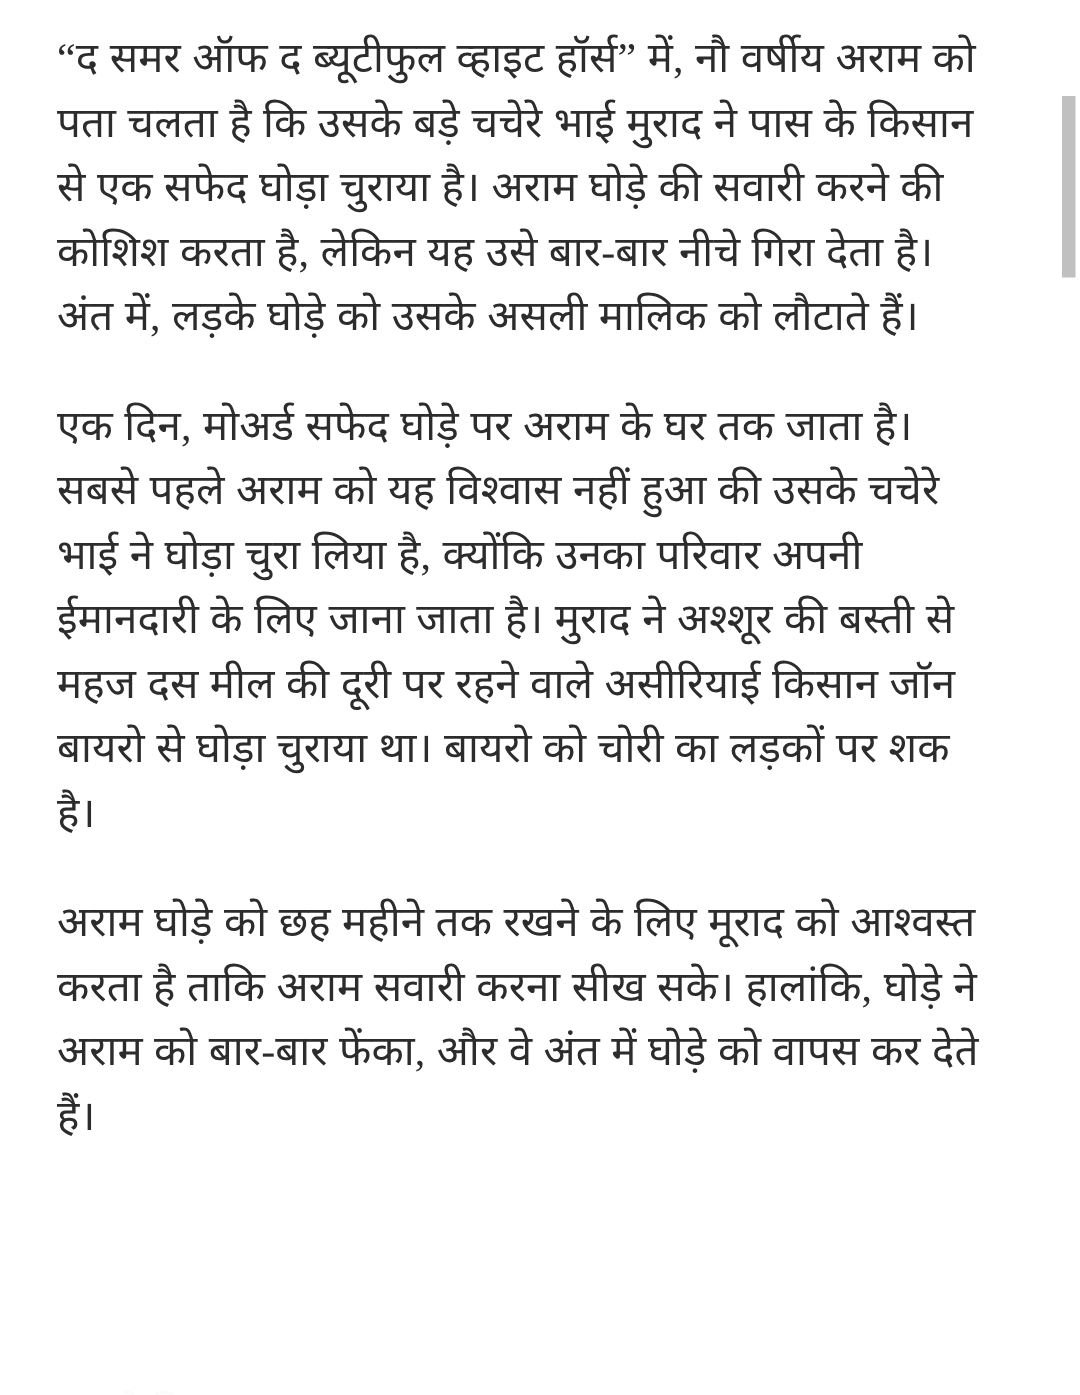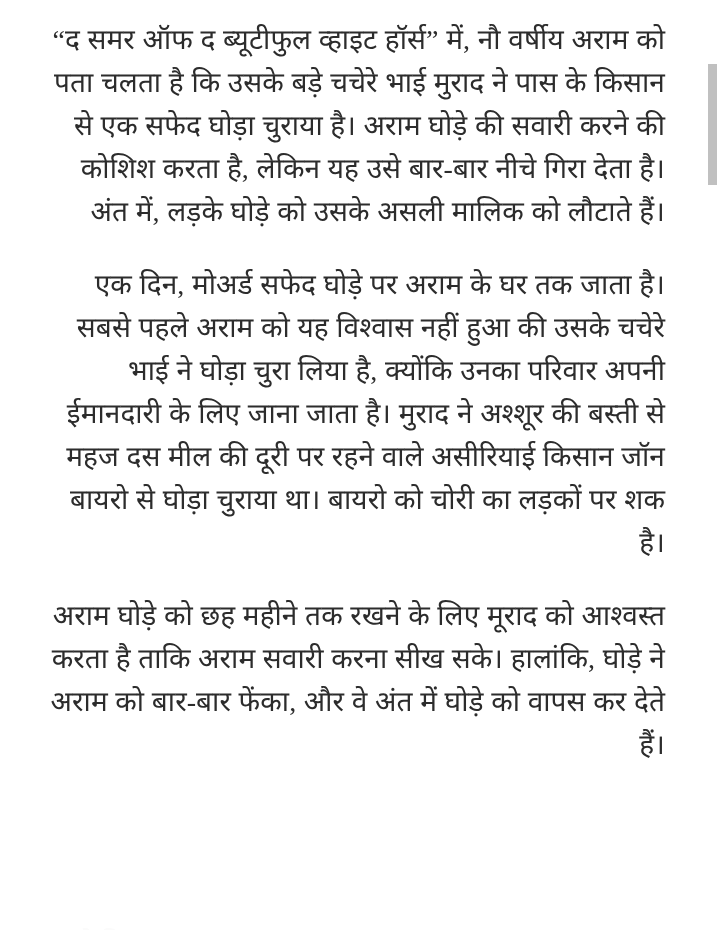--- a/index.html
+++ b/index.html
@@ -28,21 +28,21 @@
     box-sizing: border-box;
   }
   .para {
     margin: 0 0 30px 0;
     font-family: "Liberation Serif", "DejaVu Serif", serif;
     font-size: 28px;
     line-height: 43px;
     color: #2c2c2c;
     letter-spacing: 0.1px;
     word-spacing: 0.5px;
-    text-align: right;
+    text-align: left;
     -webkit-font-smoothing: antialiased;
   }
   .para:last-of-type {
     margin-bottom: 0;
   }
   
   .para-clipped {
     position: absolute;
     left: 38px;
     top: 922px;

